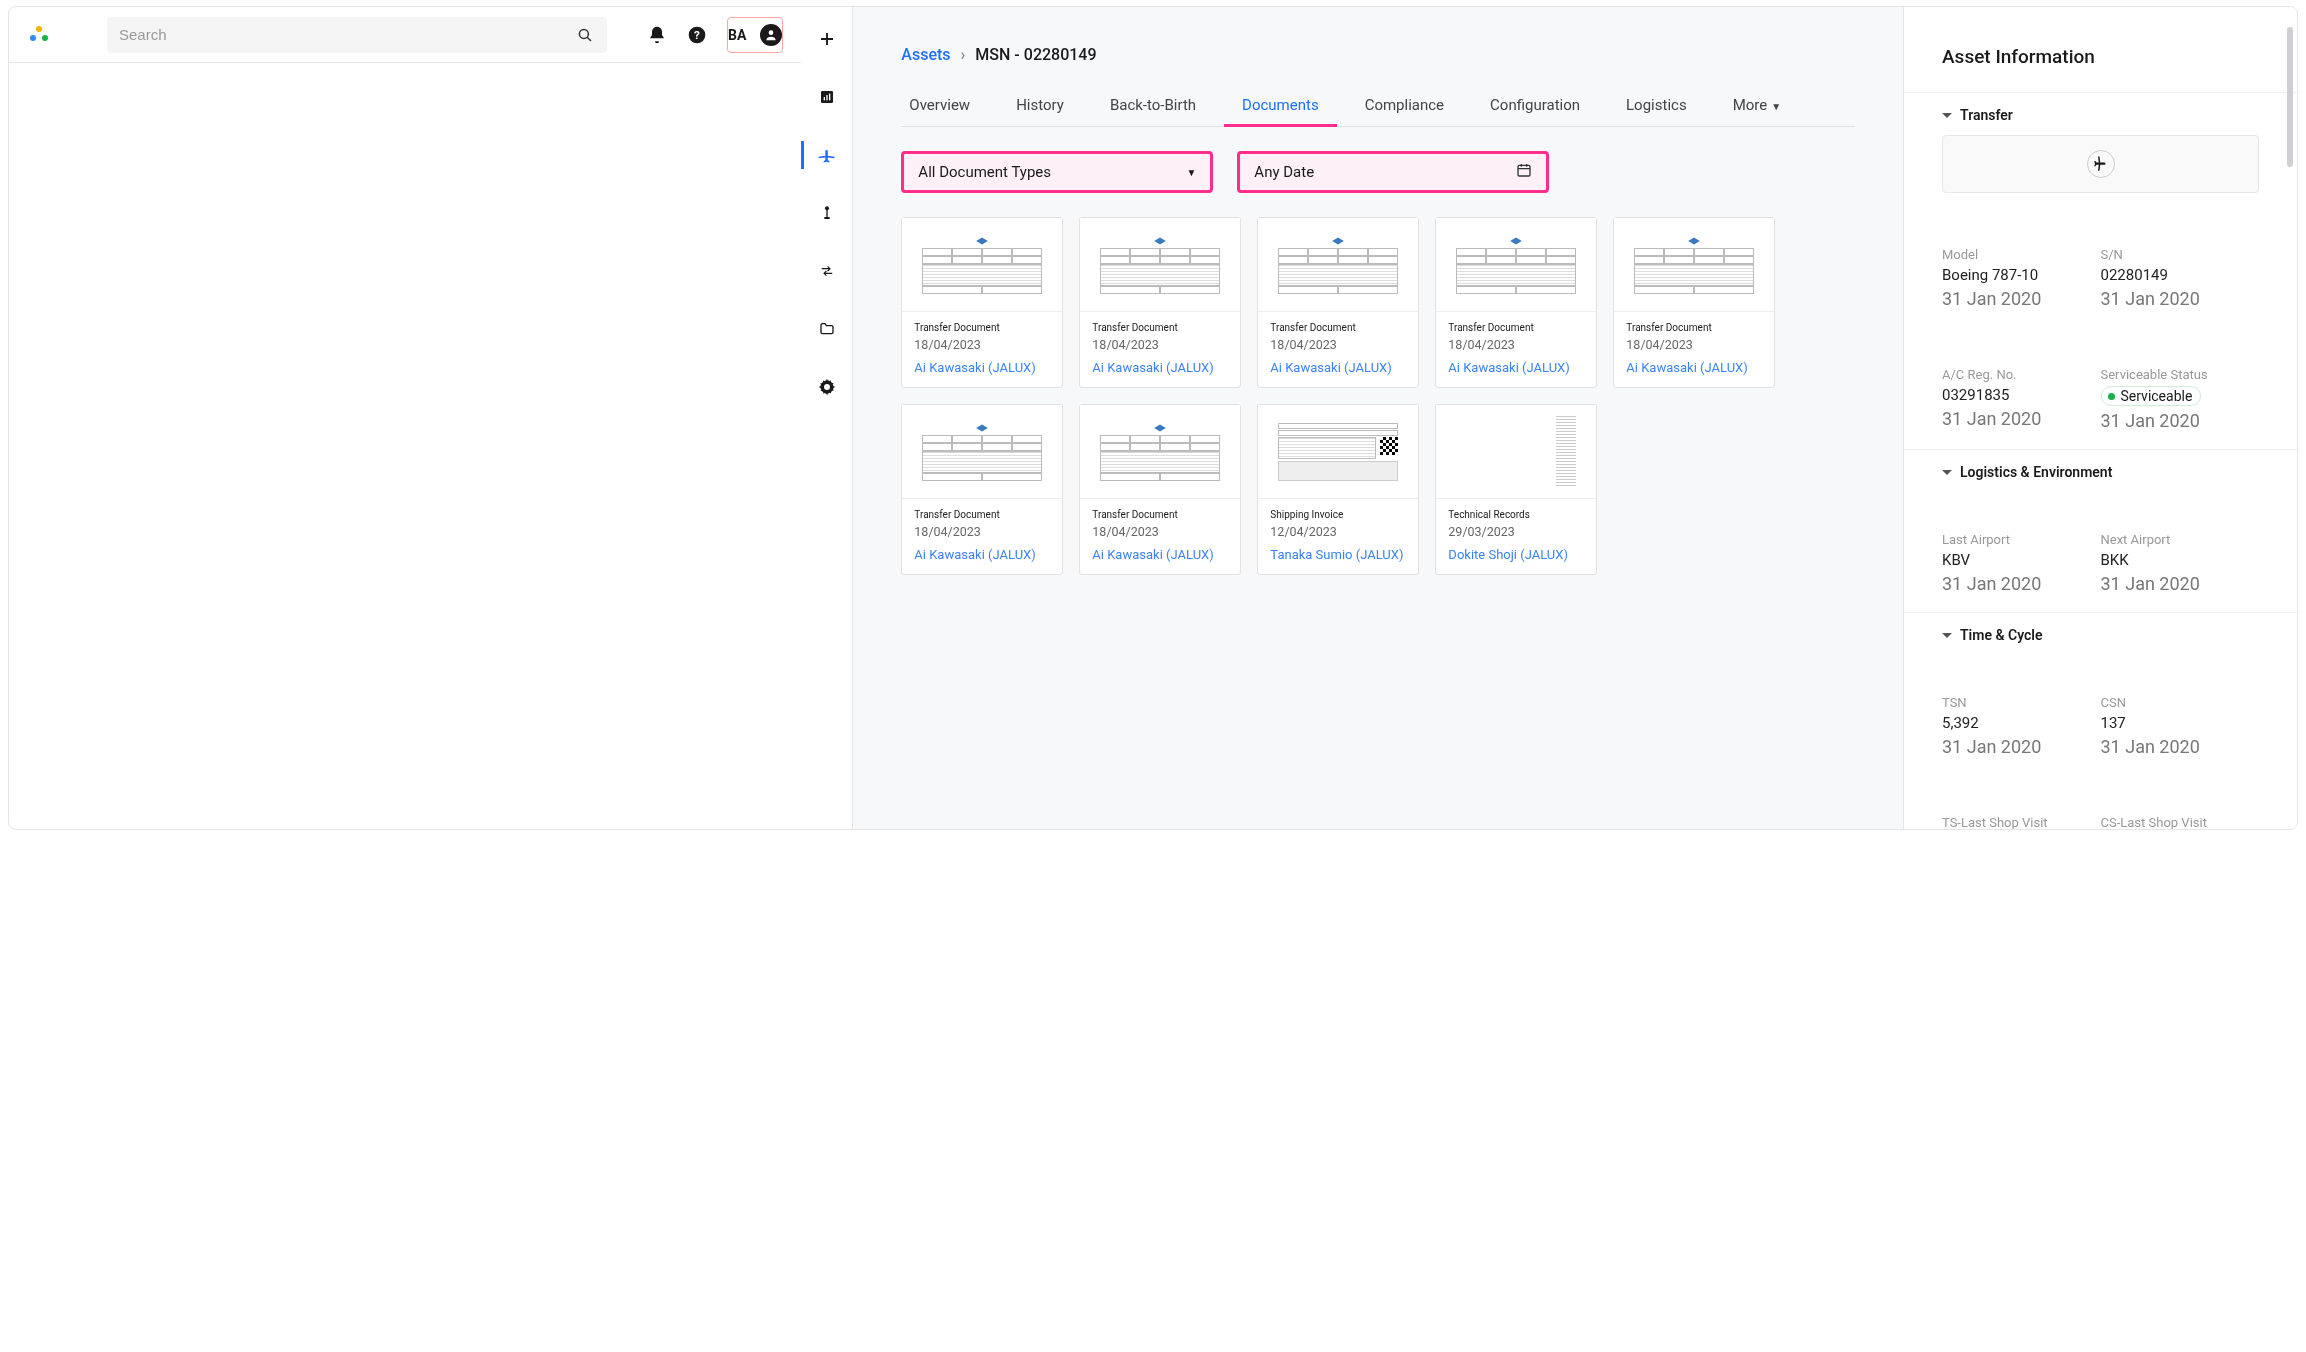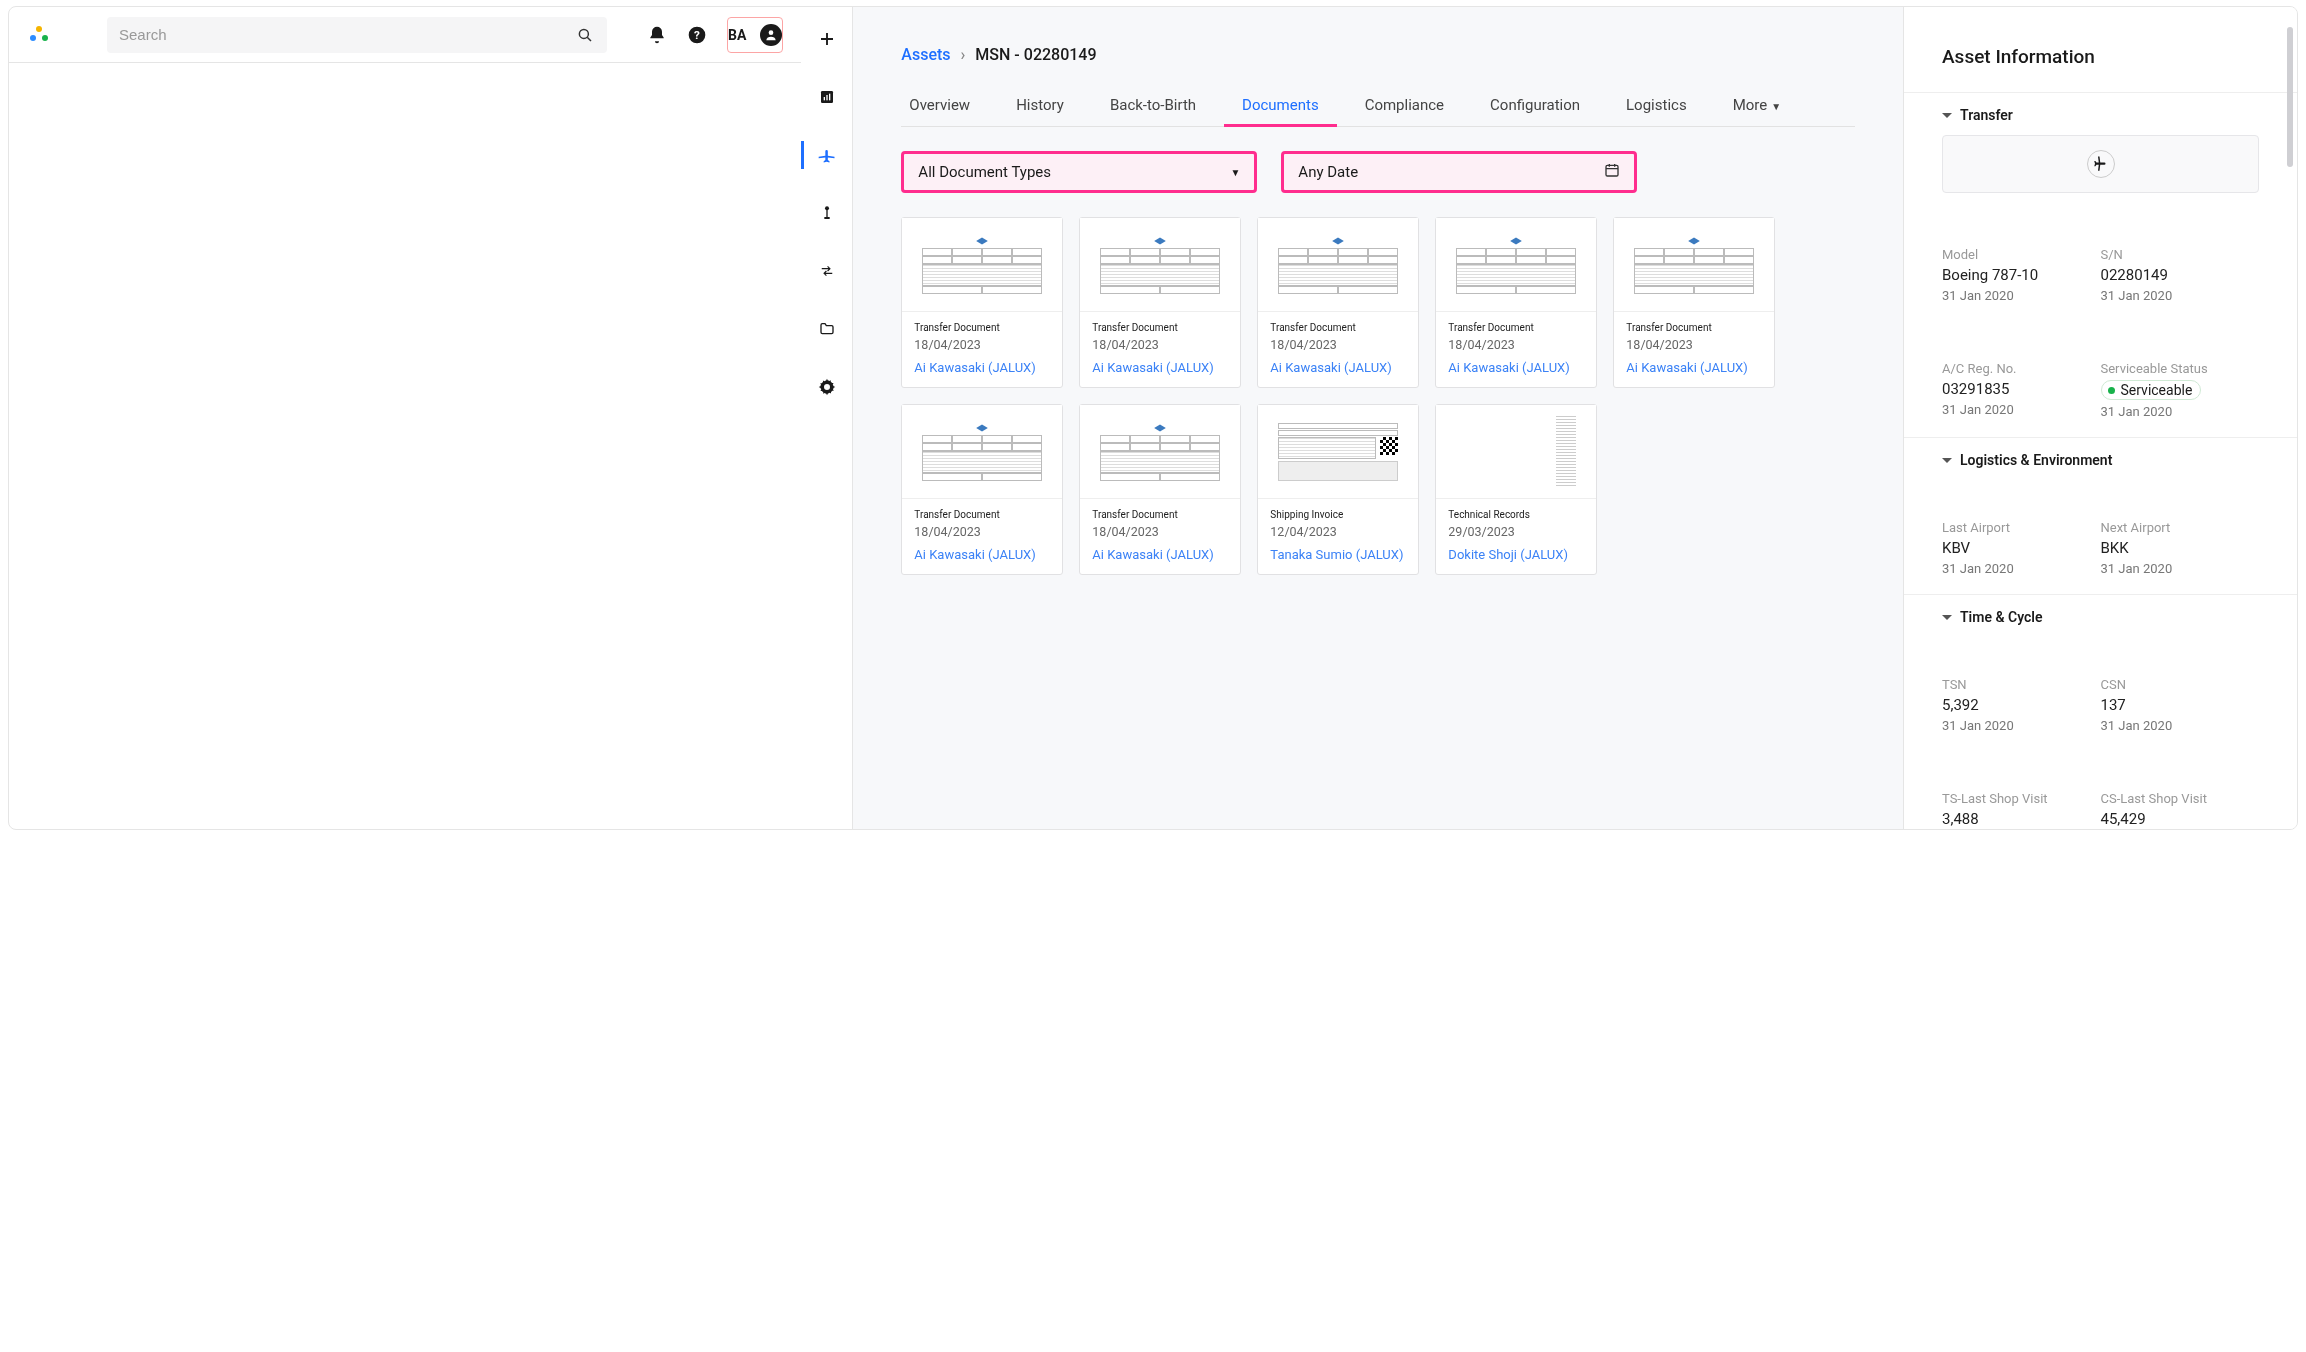--- a/index.html
+++ b/index.html
@@ -147,21 +147,21 @@
   height: 3px; background: #ff2d8e;
 }
 .tab .chev { margin-left: 4px; font-size: 10px; }
 
 .filters-row {
   display: flex;
   gap: 24px;
   margin: 24px 0;
 }
 .filter-box {
-  width: 356px;
+  width: 312px;
   height: 42px;
   background: #fdf0f6;
   border: 3px solid #ff2d8e;
   border-radius: 4px;
   display: flex;
   align-items: center;
   justify-content: space-between;
   padding: 0 14px;
   font-size: 15px;
   cursor: pointer;
@@ -235,21 +235,21 @@
   display:flex; align-items:center; justify-content:center;
 }
 .kv-grid {
   display: grid;
   grid-template-columns: 1fr 1fr;
   padding: 0 38px 18px;
   row-gap: 18px;
 }
 .kv .label { font-size: 13px; color: #999; margin-bottom: 4px; margin-top: 40px; }
 .kv .value { font-size: 15px; color: #222; }
-.kv .date { font-size: 13px; color: #777; margin-top: 4px; }
+.kv .date { font-size: 18px; color: #777; margin-top: 4px; }
 .status-pill { display:inline-flex; align-items:center; gap:6px; border:1px solid #d0ead5; border-radius: 10px; padding: 1px 8px 1px 6px; font-size:14px;}
 .status-dot { width:7px;height:7px;border-radius:50%;background:#18b24b;}
 
 
 .thumb-form { width: 120px; }
 .thumb-form .emblem { display:flex;justify-content:center;margin-bottom:2px;}
 .thumb-form .row { height:6px; border:0.5px solid #bbb; margin-bottom:1px;}
 .thumb-form .rowset { display:flex; gap:0;}
 .thumb-form .rowset .cell{flex:1;height:8px;border:0.5px solid #bbb;}
 .thumb-form .block { height:22px; border:0.5px solid #bbb; background:

